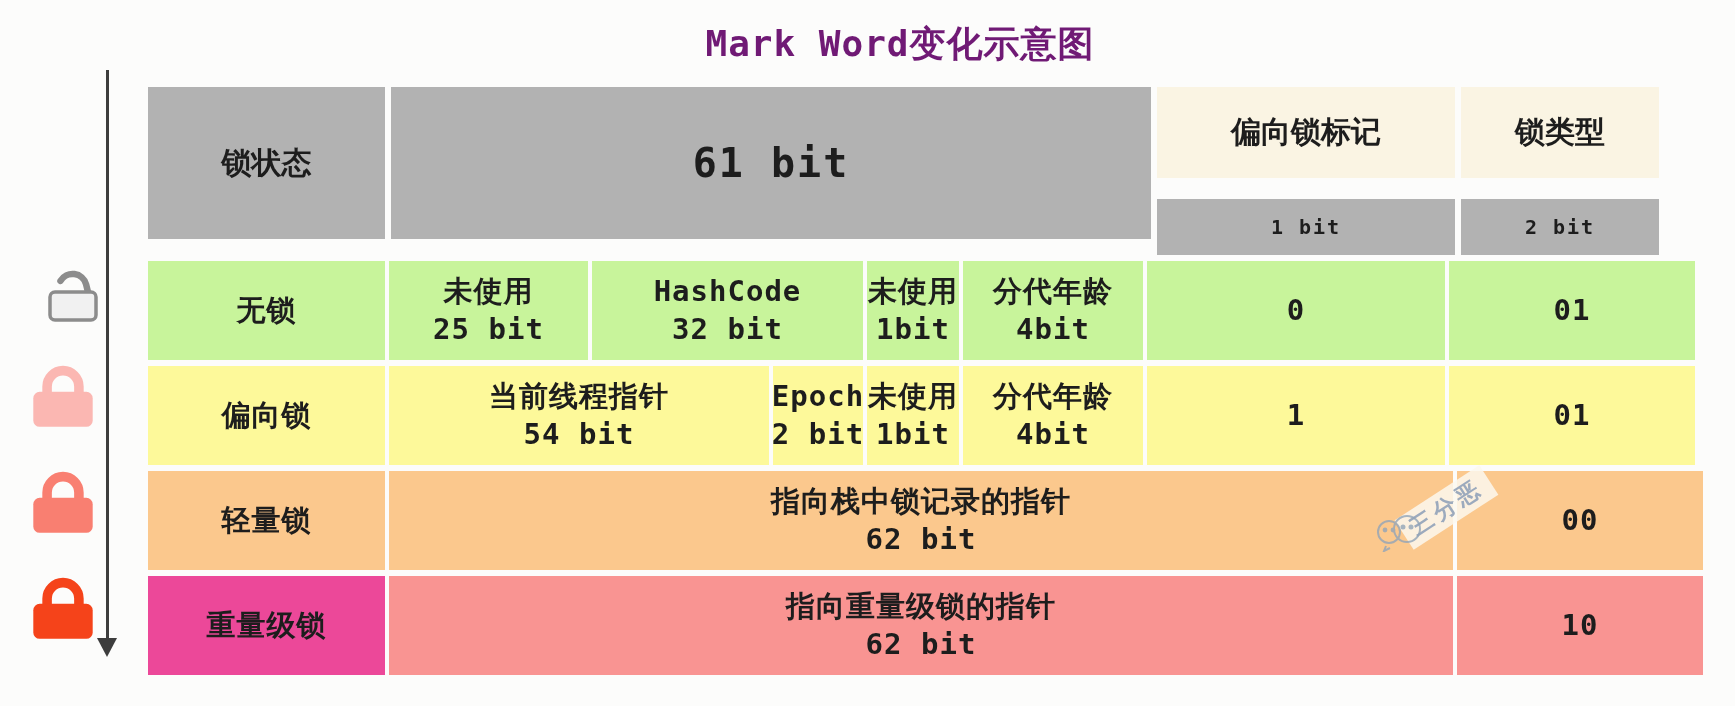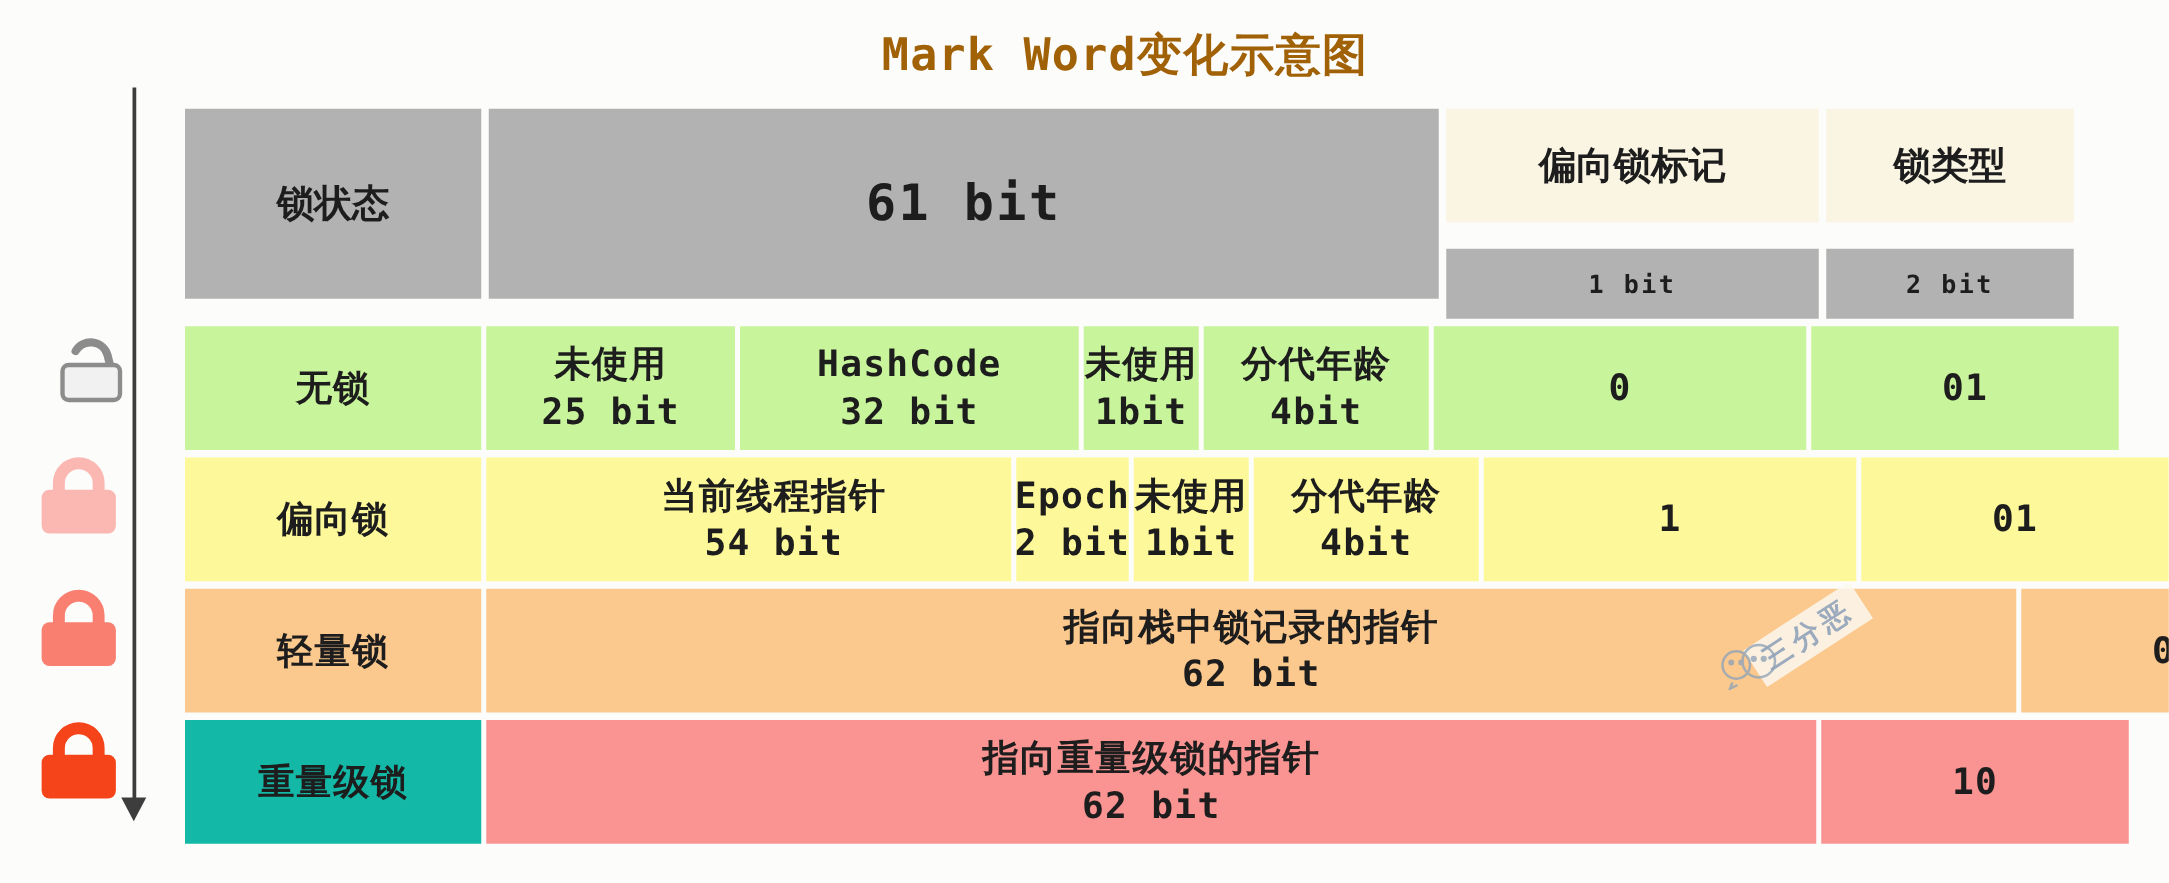--- a/index.html
+++ b/index.html
@@ -4,21 +4,21 @@
 <style>
   html,body{margin:0;padding:0;}
   body{
     width:1735px;height:706px;position:relative;overflow:hidden;
     background:#fcfcfb;
     font-family:"DejaVu Sans Mono","Liberation Sans",sans-serif;
     color:#1d1d1d;font-weight:bold;
   }
   .title{
     position:absolute;left:100px;top:20px;width:1600px;
-    text-align:center;font-size:36px;letter-spacing:1px;color:#a16207;
+    text-align:center;font-size:36px;letter-spacing:1px;color:#701a75;
   }
   
   .arrow-line{position:absolute;left:106px;top:70px;width:3px;height:572px;background:#3d3d3d;}
   .arrow-head{position:absolute;left:97px;top:638px;width:0;height:0;
     border-left:10px solid transparent;border-right:10px solid transparent;border-top:19px solid #3d3d3d;}
   .lock{position:absolute;left:28px;width:72px;height:70px;}
   .lock-0{top:256px;left:36px;}
   .lock-1{top:360px;}
   .lock-2{top:466px;}
   .lock-3{top:572px;}
@@ -107,21 +107,21 @@
           <div class="ln">0</div>
         </div>
         <div class="cell" style="width: 246px; background: rgb(200, 244, 155);">
           <div class="ln">01</div>
         </div>
       </div>
       <div class="row">
         <div class="cell" style="width: 237px; background: rgb(253, 249, 154);">
           <div class="ln">偏向锁</div>
         </div>
-        <div class="cell" style="width: 380px; background: rgb(253, 249, 154); padding-left: 40px;">
+        <div class="cell" style="width: 380px; background: rgb(253, 249, 154);">
           <div class="ln">当前线程指针</div>
           <div class="ln">54 bit</div>
         </div>
         <div class="cell" style="width: 90px; background: rgb(253, 249, 154);">
           <div class="ln">Epoch</div>
           <div class="ln">2 bit</div>
         </div>
         <div class="cell" style="width: 92px; background: rgb(253, 249, 154);">
           <div class="ln">未使用</div>
           <div class="ln">1bit</div>
@@ -134,30 +134,30 @@
           <div class="ln">1</div>
         </div>
         <div class="cell" style="width: 246px; background: rgb(253, 249, 154);">
           <div class="ln">01</div>
         </div>
       </div>
       <div class="row">
         <div class="cell" style="width: 237px; background: rgb(251, 200, 141);">
           <div class="ln">轻量锁</div>
         </div>
-        <div class="cell" style="width: 1224px; background: rgb(251, 200, 141);">
+        <div class="cell" style="width: 1064px; background: rgb(251, 200, 141);">
           <div class="ln">指向栈中锁记录的指针</div>
           <div class="ln">62 bit</div>
         </div>
         <div class="cell" style="width: 246px; background: rgb(251, 200, 141);">
           <div class="ln">00</div>
         </div>
       </div>
       <div class="row">
-        <div class="cell" style="width: 237px; background: #14b8a6;">
+        <div class="cell" style="width: 237px; background: #ec4899;">
           <div class="ln">重量级锁</div>
         </div>
         <div class="cell" style="width: 1064px; background: rgb(249, 148, 146);">
           <div class="ln">指向重量级锁的指针</div>
           <div class="ln">62 bit</div>
         </div>
         <div class="cell" style="width: 246px; background: rgb(249, 148, 146);">
           <div class="ln">10</div>
         </div>
       </div>

